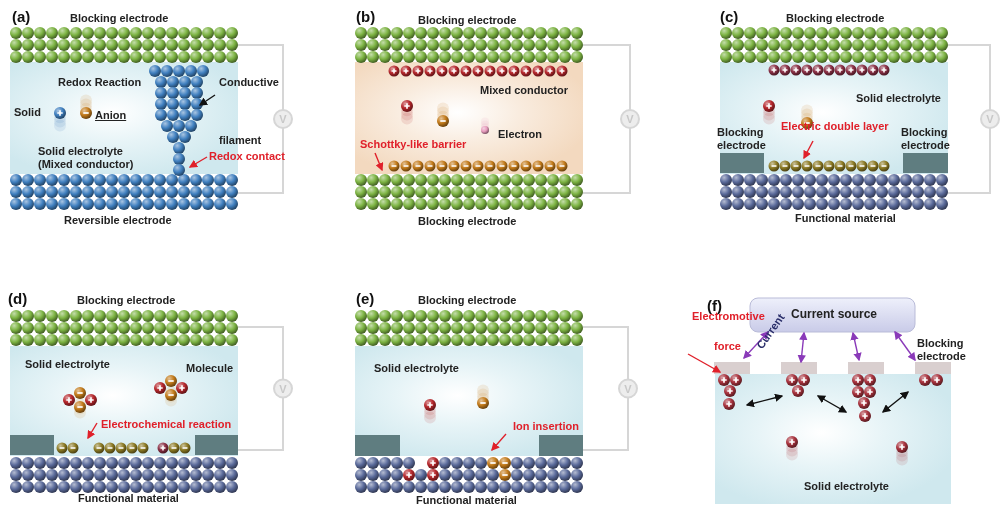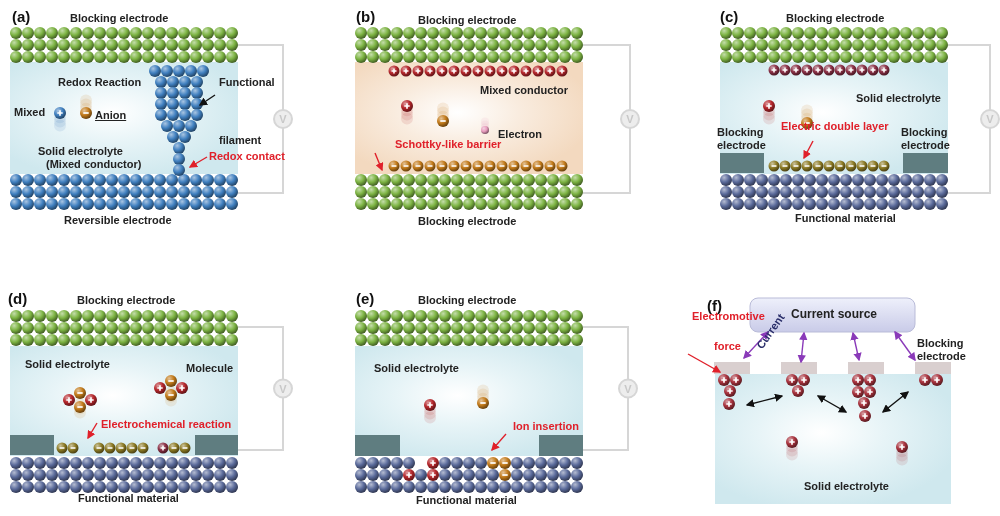--- a/index.html
+++ b/index.html
@@ -277,25 +277,25 @@
       <g>
         <circle cx="86" cy="113" r="6" fill="url(#g4)"></circle>
         <path d="M83.3,113H88.7" stroke="#fff" stroke-width="1.6800000000000002"></path>
       </g>
       <line x1="215" y1="95" x2="200" y2="105" stroke="#111" stroke-width="1.4" marker-end="url(#ar5)"></line>
       <line x1="207" y1="157" x2="190" y2="167" stroke="#e0202a" stroke-width="1.4" marker-end="url(#ar6)"></line>
     </svg>
   <div class="plabel" style="left:12px;top:8px;">(a)</div>
   <div class="txt" style="left:70px;top:12px;">Blocking electrode</div>
   <div class="txt" style="left:42px;top:76px;margin-left:16px;">Redox Reaction</div>
-  <div class="txt" style="left:14px;top:106px;">Mixed</div>
+  <div class="txt" style="left:14px;top:106px;">Solid</div>
   <div class="txt" style="left:95px;top:109px;text-decoration:underline;">Anion</div>
   <div class="txt" style="left:38px;top:145px;">Solid electrolyte</div>
-  <div class="txt" style="left:38px;top:158px;margin-left:8px;">(Mixed conductor)</div>
-  <div class="txt" style="left:219px;top:76px;">Functional</div>
+  <div class="txt" style="left:38px;top:158px;">(Mixed conductor)</div>
+  <div class="txt" style="left:219px;top:76px;">Conductive</div>
   <div class="txt" style="left:219px;top:89px;margin-top:45px;">filament</div>
   <div class="txt red" style="left:209px;top:150px;">Redox contact</div>
   <div class="txt" style="left:64px;top:214px;">Reversible electrode</div>
 </div>
 
 <div class="panel" style="left:340px;top:0;width:330px;height:240px;">
   <svg id="svg-b" width="330" height="240">
       <defs>
         <radialGradient id="bg7" cx="45%" cy="45%" r="60%">
           <stop offset="0%" stop-color="#ffffff"></stop>
@@ -607,21 +607,21 @@
       <circle cx="145" cy="127.2" r="4" fill="#e79bbd" opacity="0.12"></circle>
       <g>
         <circle cx="145" cy="130" r="4" fill="url(#g13)"></circle>
       </g>
       <line x1="35" y1="153" x2="42" y2="170" stroke="#e0202a" stroke-width="1.4" marker-end="url(#ar14)"></line>
     </svg>
   <div class="plabel" style="left:16px;top:8px;">(b)</div>
   <div class="txt" style="left:78px;top:14px;">Blocking electrode</div>
   <div class="txt" style="left:140px;top:84px;">Mixed conductor</div>
   <div class="txt" style="left:158px;top:128px;">Electron</div>
-  <div class="txt red" style="left:20px;top:138px;margin-left:35px;">Schottky-like barrier</div>
+  <div class="txt red" style="left:20px;top:138px;">Schottky-like barrier</div>
   <div class="txt" style="left:78px;top:215px;">Blocking electrode</div>
 </div>
 
 <div class="panel" style="left:670px;top:0;width:330px;height:240px;">
   <svg id="svg-c" width="330" height="240">
       <defs>
         <radialGradient id="bg15" cx="45%" cy="45%" r="60%">
           <stop offset="0%" stop-color="#ffffff"></stop>
           <stop offset="45%" stop-color="#e7f4f7"></stop>
           <stop offset="100%" stop-color="#cfe8ee"></stop>

